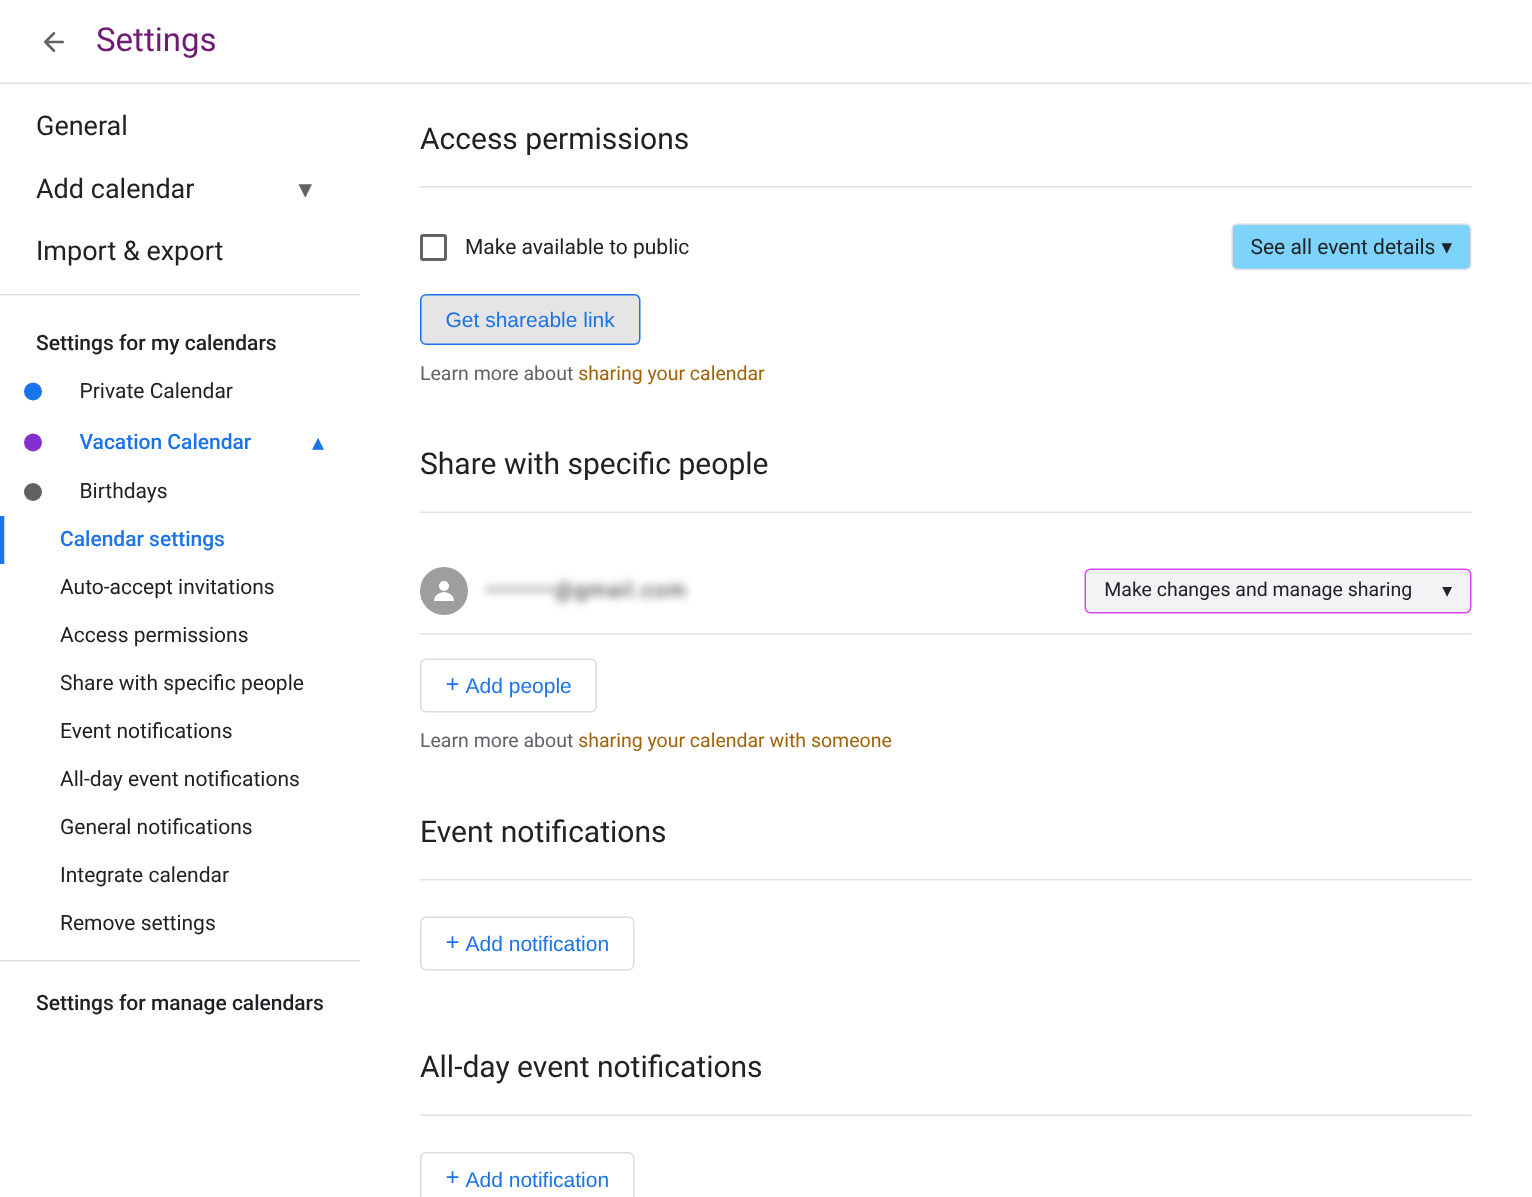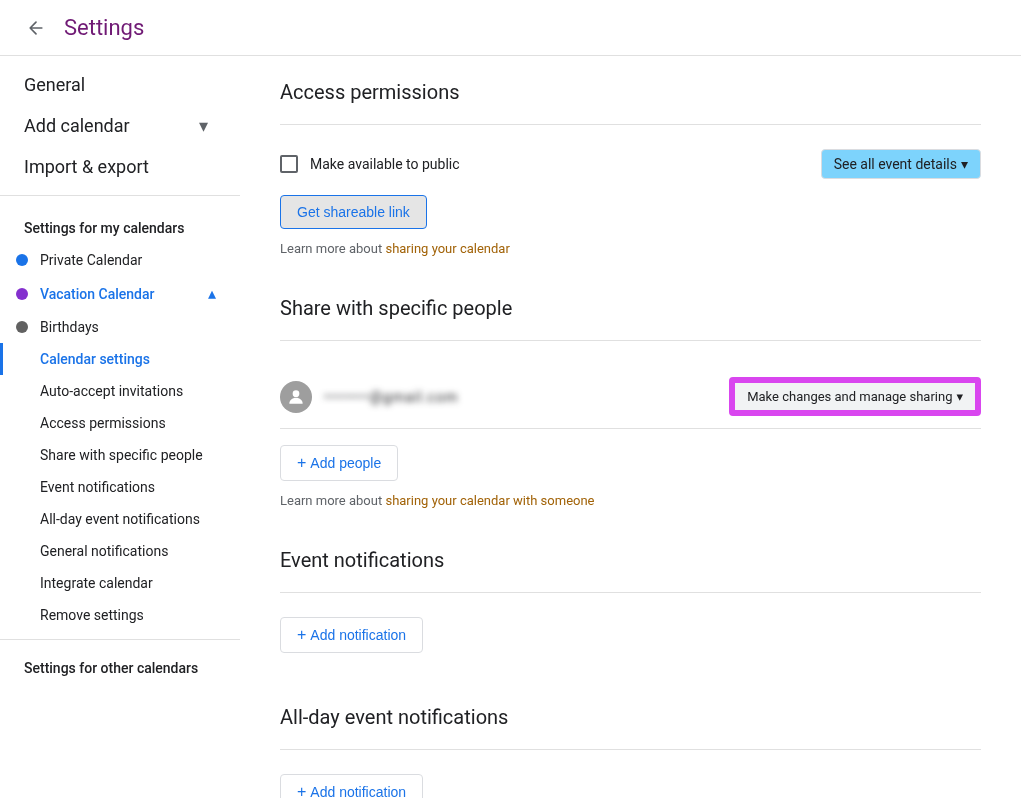--- a/index.html
+++ b/index.html
@@ -28,21 +28,21 @@
       padding: 10px 16px; cursor: pointer; color: #202124; font-size: 14px;
       display: flex; align-items: center; gap: 8px;
       border-radius: 0 24px 24px 0; margin-right: 8px;
     }
     .sidebar-item.top-level { font-size: 18px; padding: 10px 24px; }
     .sidebar-section-header {
       padding: 12px 24px 4px; font-size: 12px; font-weight: 500; color: #5f6368; text-transform: none;
       font-size: 14px; font-weight: 500; color: #202124; padding: 16px 24px 8px;
     }
     .sidebar-calendar-item {
-      padding: 8px 16px; cursor: pointer; display: flex; align-items: center; gap: 12px;
+      padding: 8px 16px; cursor: pointer; display: flex; align-items: center; gap: 25px;
       border-radius: 0 24px 24px 0; margin-right: 8px; font-size: 14px;
     }
     .sidebar-calendar-item.expanded { color: #1a73e8; font-weight: 500; }
     .dot {
       width: 12px; height: 12px; border-radius: 50%; flex-shrink: 0;
     }
     .sub-menu { padding-left: 0; text-align: right; }
     .sub-item {
       padding: 8px 16px 8px 40px; cursor: pointer; font-size: 14px; color: #202124;
       border-radius: 0 24px 24px 0; margin-right: 8px; display: flex; align-items: center;
@@ -83,22 +83,22 @@
     .people-row {
       display: flex; align-items: center; gap: 12px; padding: 12px 0;
       border-bottom: 1px solid #e0e0e0; margin-bottom: 16px;
     }
     .avatar {
       width: 32px; height: 32px; border-radius: 50%; background: #9e9e9e;
       display: flex; align-items: center; justify-content: center; color: #fff; font-size: 14px; flex-shrink: 0;
     }
     .email-blurred { font-size: 14px; color: #202124; flex: 1; letter-spacing: 2px; }
     .perm-dropdown {
-      padding: 6px 12px; border: 6px solid #d946ef; border-radius: 4px;
-      background: #f1f3f4; font-size: 13px; color: #202124; cursor: pointer; display: flex; gap: 4px;
+      padding: 6px 12px; border: 1px solid #d946ef; border-radius: 4px;
+      background: #f1f3f4; font-size: 13px; color: #202124; cursor: pointer; display: flex; gap: 20px;
       white-space: nowrap;
     }
 
     
     .add-btn {
       display: inline-flex; align-items: center; gap: 4px; padding: 8px 16px;
       border: 1px solid #dadce0; border-radius: 4px; font-size: 14px; color: #1a73e8;
       cursor: pointer; background: #fff; margin-bottom: 12px;
     }
     .add-icon { font-size: 16px; font-weight: 400; }
@@ -153,21 +153,21 @@
       <div class="sub-item">Access permissions</div>
       <div class="sub-item">Share with specific people</div>
       <div class="sub-item">Event notifications</div>
       <div class="sub-item">All-day event notifications</div>
       <div class="sub-item">General notifications</div>
       <div class="sub-item">Integrate calendar</div>
       <div class="sub-item">Remove settings</div>
     </div>
 
     <div class="divider" style="margin:8px 0;"></div>
-    <div class="sidebar-footer">Settings for other calendars</div>
+    <div class="sidebar-footer">Settings for manage calendars</div>
   </div>
 
   <div class="content">
 
     <div class="section">
       <div class="section-title">Access permissions</div>
       <div class="divider"></div>
 
       <div class="checkbox-row">
         <div class="checkbox-box"></div>

